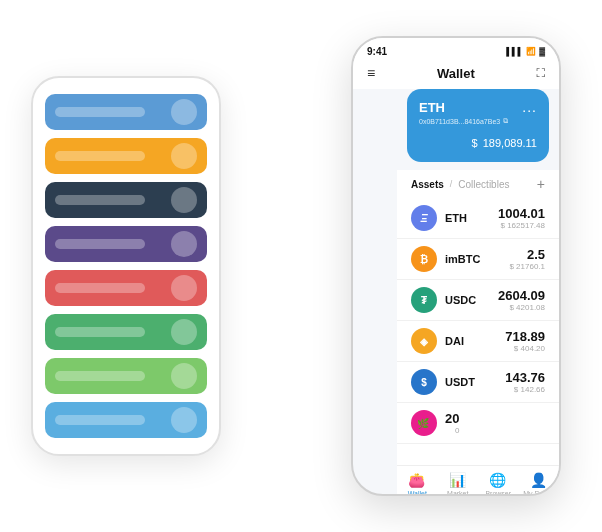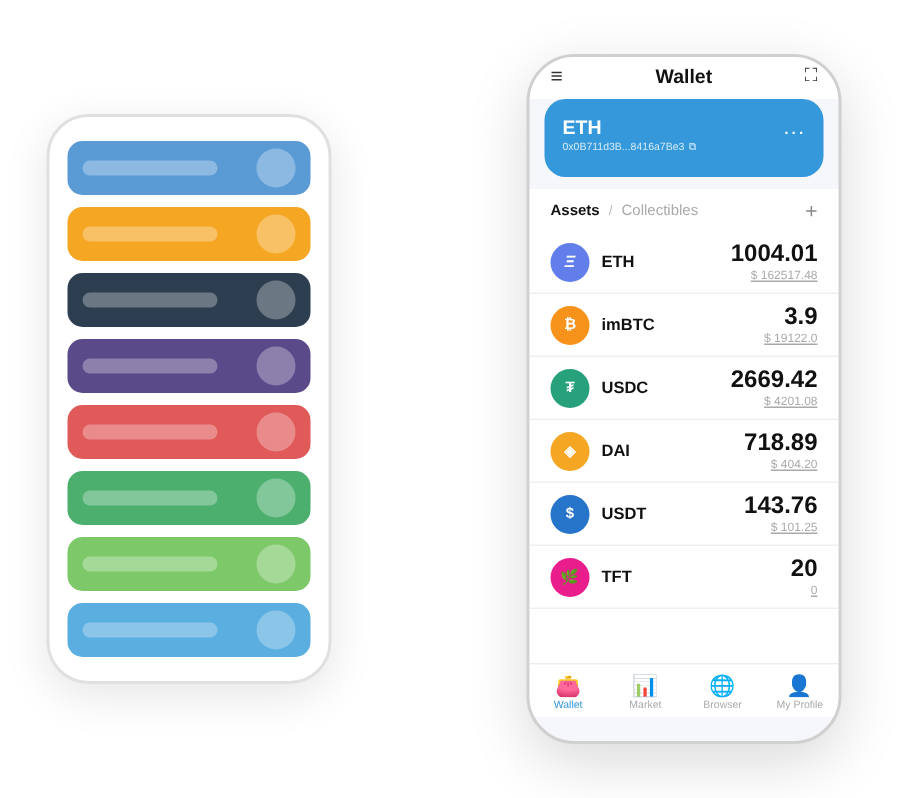--- a/index.html
+++ b/index.html
@@ -251,29 +251,28 @@
       font-weight: 600;
       color: #111;
       flex: 1;
     }
 
     .asset-amounts {
       text-align: right;
     }
 
     .asset-amount {
-      font-size: 16px;
+      font-size: 13px;
       font-weight: 600;
       color: #111;
     }
 
     .asset-usd {
       font-size: 8px;
       color: #aaa;
-      text-decoration: underline;
     }
 
     
     .bottom-nav {
       background: #ffffff;
       border-top: 1px solid #eee;
       display: flex;
       padding: 6px 0 4px;
     }
 
@@ -300,20 +299,21 @@
     }
 
     .nav-icon-active {
       color: #3498db;
     }
 
     .phone-body {
       display: flex;
       flex-direction: column;
       height: calc(100% - 44px);
+      margin-left: 44px;
     }
 
     .eth-icon-circle {
       width: 26px;
       height: 26px;
       border-radius: 50%;
       background: #627eea;
       display: flex;
       align-items: center;
       justify-content: center;
@@ -365,37 +365,49 @@
       <div class="card-icon"></div>
     </div>
     <div class="card-item card-lightblue">
       <div class="card-bar"></div>
       <div class="card-icon"></div>
     </div>
   </div>
 
   <div class="phone-right">
 
+    <div class="phone-status-bar">
+      <span class="status-time">9:41</span>
+      <div class="status-icons">
+        <span>▌▌▌</span>
+        <span>📶</span>
+        <span>▓</span>
+      </div>
+    </div>
 
     <div class="phone-header">
       <span class="header-menu">≡</span>
       <span class="header-title">Wallet</span>
       <span class="header-expand">⛶</span>
     </div>
 
     <div class="phone-body">
 
       <div class="eth-card">
         <div class="eth-card-header">
           <span class="eth-card-title">ETH</span>
           <span class="eth-card-dots">...</span>
         </div>
         <div class="eth-card-address">
           <span>0x0B711d3B...8416a7Be3</span>
           <span>⧉</span>
+        </div>
+        <div class="eth-card-amount">
+          <span>$</span>
+          <span>189,089.11</span>
         </div>
       </div>
 
       <div class="assets-header">
         <div class="assets-tabs">
           <span class="assets-tab-active">Assets</span>
           <span class="assets-divider">/</span>
           <span class="assets-tab-inactive">Collectibles</span>
         </div>
         <span class="assets-add">+</span>
@@ -409,55 +421,54 @@
           <div class="asset-amounts">
             <div class="asset-amount">1004.01</div>
             <div class="asset-usd">$ 162517.48</div>
           </div>
         </div>
 
         <div class="asset-item">
           <div class="asset-icon imbtc-icon" style="background:#f7931a;color:white;border-radius:50%;width:26px;height:26px;display:flex;align-items:center;justify-content:center;font-size:10px;font-weight:bold;">₿</div>
           <span class="asset-name">imBTC</span>
           <div class="asset-amounts">
-            <div class="asset-amount">3.9</div>
-            <div class="asset-usd">$ 19122.0</div>
+            <div class="asset-amount">2.5</div>
+            <div class="asset-usd">$ 21760.1</div>
           </div>
         </div>
 
         <div class="asset-item">
           <div class="asset-icon" style="background:#26a17b;color:white;border-radius:50%;width:26px;height:26px;display:flex;align-items:center;justify-content:center;font-size:10px;font-weight:bold;">₮</div>
           <span class="asset-name">USDC</span>
           <div class="asset-amounts">
-            <div class="asset-amount">2669.42</div>
+            <div class="asset-amount">2604.09</div>
             <div class="asset-usd">$ 4201.08</div>
           </div>
         </div>
 
         <div class="asset-item">
           <div class="asset-icon" style="background:#f5a623;color:white;border-radius:50%;width:26px;height:26px;display:flex;align-items:center;justify-content:center;font-size:10px;font-weight:bold;">◈</div>
           <span class="asset-name">DAI</span>
           <div class="asset-amounts">
             <div class="asset-amount">718.89</div>
             <div class="asset-usd">$ 404.20</div>
           </div>
         </div>
 
         <div class="asset-item">
           <div class="asset-icon" style="background:#2775ca;color:white;border-radius:50%;width:26px;height:26px;display:flex;align-items:center;justify-content:center;font-size:10px;font-weight:bold;">$</div>
           <span class="asset-name">USDT</span>
           <div class="asset-amounts">
             <div class="asset-amount">143.76</div>
-            <div class="asset-usd">$ 101.25</div>
+            <div class="asset-usd">$ 142.66</div>
           </div>
         </div>
 
         <div class="asset-item">
           <div class="asset-icon" style="background:#e91e8c;color:white;border-radius:50%;width:26px;height:26px;display:flex;align-items:center;justify-content:center;font-size:10px;">🌿</div>
-          <span class="asset-name">TFT</span>
           <div class="asset-amounts">
             <div class="asset-amount">20</div>
             <div class="asset-usd">0</div>
           </div>
         </div>
 
       </div>
 
       <div class="bottom-nav">
         <div class="nav-item">

